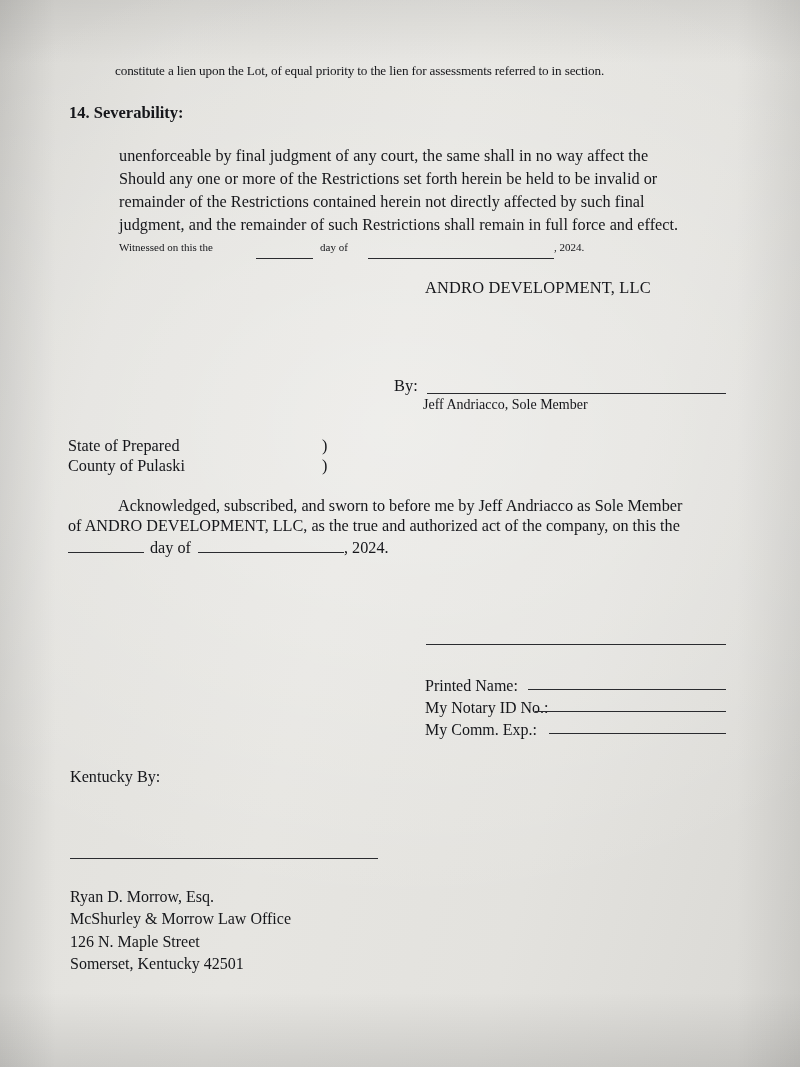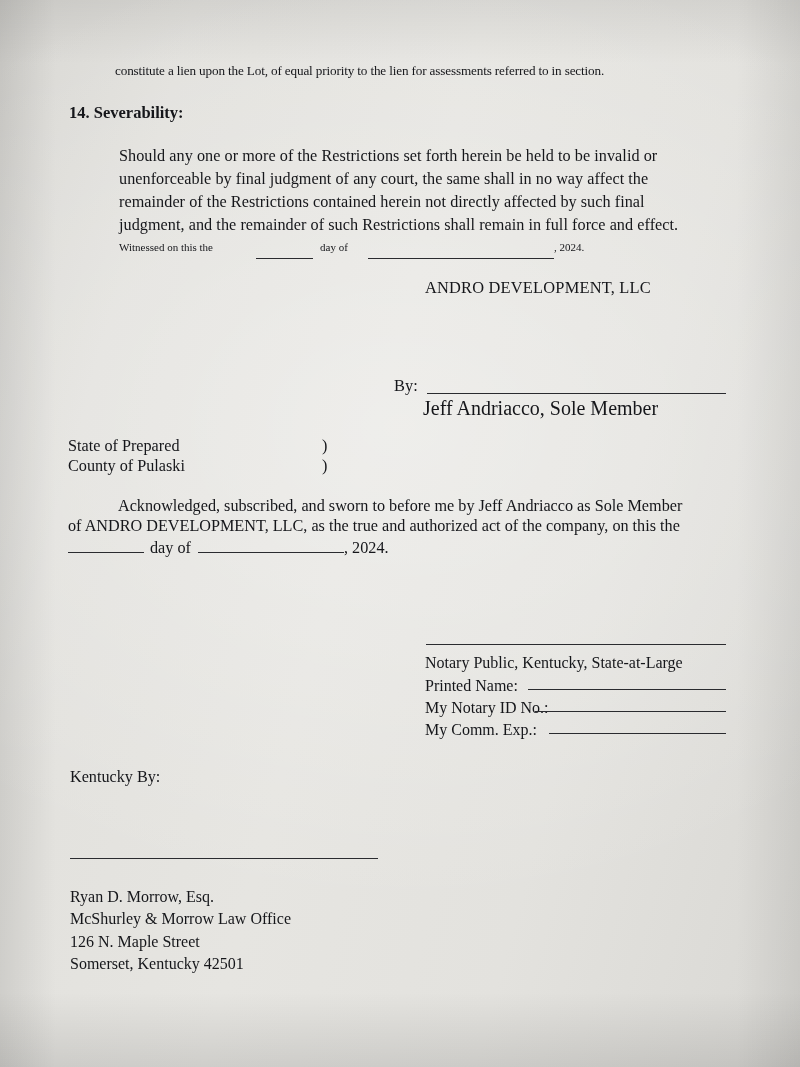--- a/index.html
+++ b/index.html
@@ -65,21 +65,21 @@
     font-size: 11px;
   }
   .company {
     font-size: 16.4px;
     letter-spacing: 0.2px;
   }
   .by-label {
     font-size: 16.4px;
   }
   .sig-name {
-    font-size: 20px;
+    font-size: 14px;
   }
   .state-line {
     font-size: 16.2px;
   }
   .paren {
     font-size: 16.2px;
   }
   .ack {
     font-size: 16.2px;
     line-height: 1.40;
@@ -106,22 +106,22 @@
 <body>
 
 <div class="page">
   <div class="content">
 
     <div class="t top-line" style="left:115px; top:64px;">constitute a lien upon the Lot, of equal priority to the lien for assessments referred to in section.</div>
 
     <div class="t sec-head" style="left:69px; top:105px;">14. Severability:</div>
 
     <div class="blk body-p" style="left:119px; top:145px; width:600px;">
+      <div>unenforceable by final judgment of any court, the same shall in no way affect the</div>
       <div>Should any one or more of the Restrictions set forth herein be held to be invalid or</div>
-      <div>unenforceable by final judgment of any court, the same shall in no way affect the</div>
       <div>remainder of the Restrictions contained  herein not directly affected by such final</div>
       <div>judgment, and the remainder of such Restrictions shall remain in full force and effect.</div>
     </div>
 
     <div class="t mid" style="left:119px; top:242px;">Witnessed on this the</div>
     <div class="rule" style="left:256px; top:258px; width:57px;"></div>
     <div class="t mid" style="left:320px; top:242px;">day of</div>
     <div class="rule" style="left:368px; top:258px; width:186px;"></div>
     <div class="t mid" style="left:554px; top:242px;">, 2024.</div>
 
@@ -137,21 +137,20 @@
     <div class="t paren" style="left:322px; top:458px;">)</div>
 
     <div class="t ack" style="left:118px; top:495px;">Acknowledged, subscribed, and sworn to before me by Jeff Andriacco as Sole Member</div>
     <div class="t ack" style="left:68px; top:515px;">of ANDRO DEVELOPMENT, LLC, as the true and authorized act of the company, on this the</div>
     <div class="rule" style="left:68px; top:552px; width:76px;"></div>
     <div class="t ack" style="left:150px; top:537px;">day of</div>
     <div class="rule" style="left:198px; top:552px; width:146px;"></div>
     <div class="t ack" style="left:344px; top:537px;">, 2024.</div>
 
     <div class="rule" style="left:426px; top:644px; width:300px;"></div>
-    <div class="t notary" style="left:425px; top:651px;">Notary Public, Kentucky, State-at-Large</div>
 
     <div class="t notary" style="left:425px; top:674px;">Printed Name:</div>
     <div class="rule thin" style="left:528px; top:689px; width:198px;"></div>
 
     <div class="t notary" style="left:425px; top:696px;">My Notary ID No.:</div>
     <div class="rule thin" style="left:535px; top:711px; width:191px;"></div>
 
     <div class="t notary" style="left:425px; top:718px;">My Comm. Exp.:</div>
     <div class="rule thin" style="left:549px; top:733px; width:177px;"></div>
 

